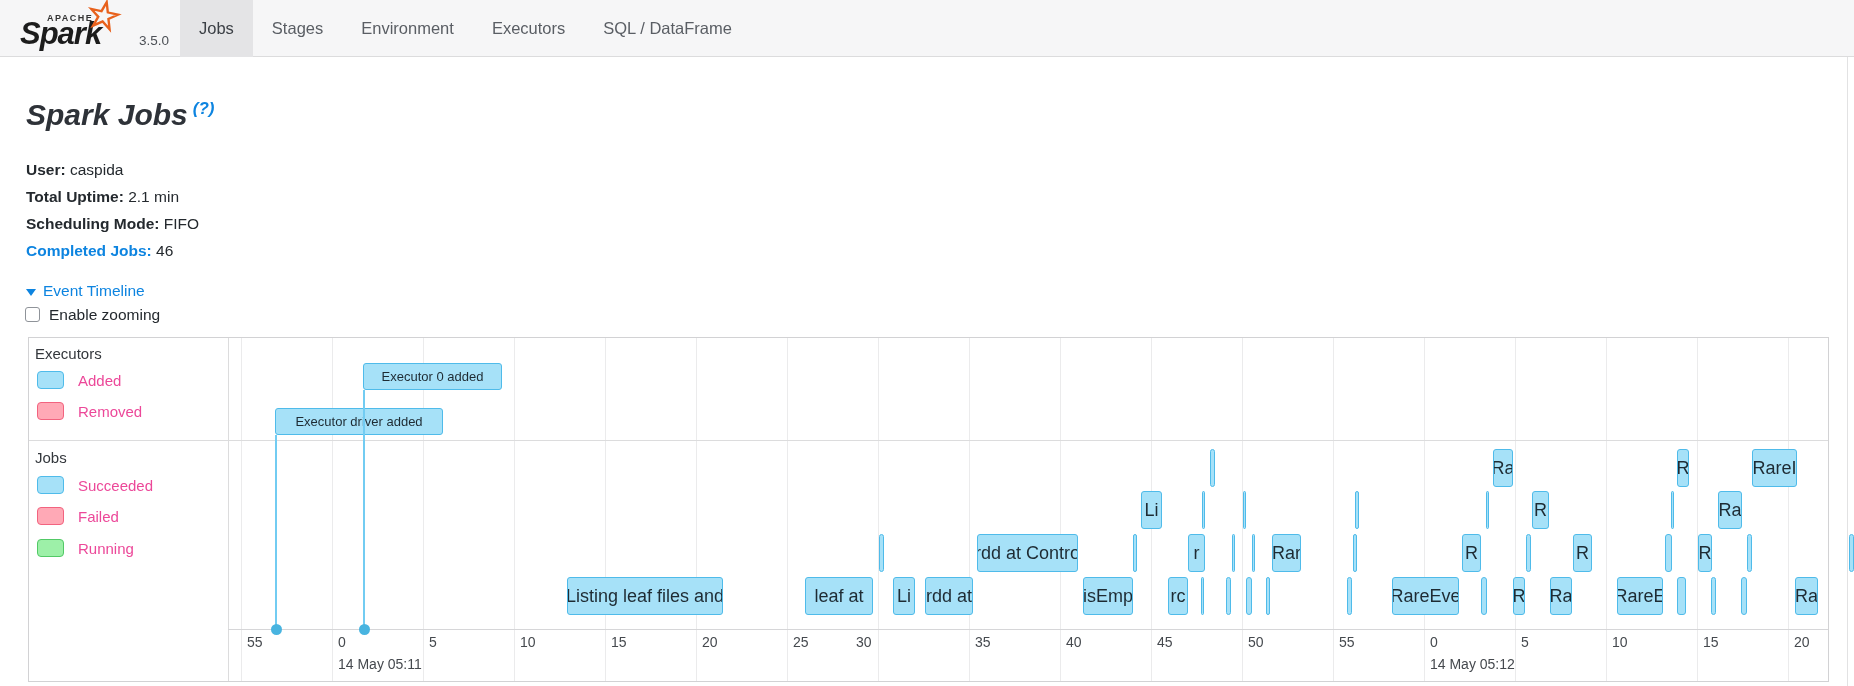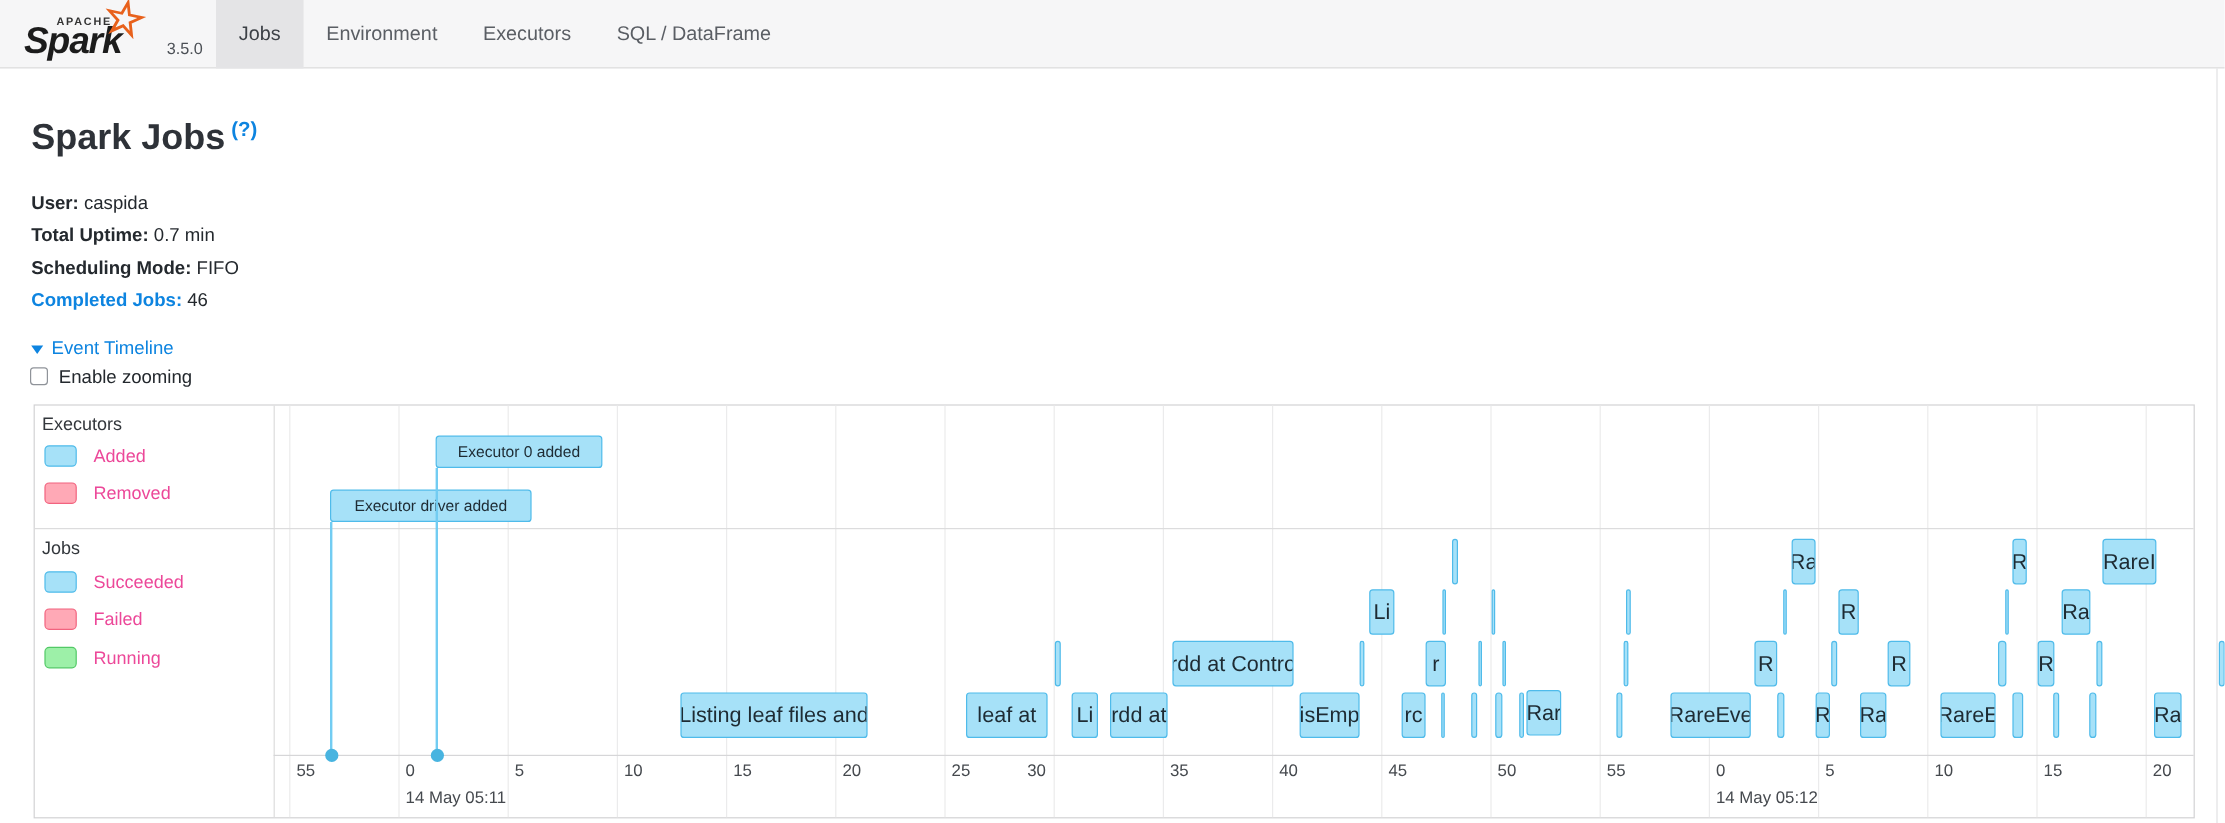--- a/index.html
+++ b/index.html
@@ -19,21 +19,21 @@
   .tabs { position:absolute; left:180px; top:0; height:57px; display:flex; }
   .tab { height:57px; line-height:57px; padding:0 19px; font-size:16.5px; color:#5a5e64;
          cursor:pointer; white-space:nowrap; }
   .tab.active { background:#e4e4e6; color:#3c4046; }
   .app-title { position:absolute; right:20px; top:0; height:57px; line-height:57px;
                font-size:16.5px; color:#6e7278; }
   .app-title b { color:#54585e; }
 
   
   .page-title { position:absolute; left:26px; top:98px; font-size:30px; font-weight:bold;
-                color:#2e3238; }
+                color:#2e3238;font-style:italic; }
   .page-title .help { font-size:17px; color:#0d84e0; position:relative; top:-11px;
                       margin-left:5px; font-weight:bold; cursor:pointer; }
   .info { position:absolute; left:26px; top:156px; font-size:15.5px; color:#24292e; }
   .info-row { line-height:27px; }
   .info-row .lbl { font-weight:bold; }
   .info-row .lbl.link { color:#0d84e0; cursor:pointer; }
 
   .timeline-toggle { position:absolute; left:26px; top:282px; font-size:15.5px;
                      color:#0d84e0; cursor:pointer; }
   .tri-down { display:inline-block; width:0; height:0; border-left:5.5px solid transparent;
@@ -78,31 +78,32 @@
 
   <div class="navbar">
     <div style="position:absolute;left:0;top:0;width:180px;height:57px;">
       <span class="logo-apache">APACHE</span>
       <span class="logo-spark">Spark</span>
       <span class="logo-star">☆</span>
       <span class="logo-version">3.5.0</span>
     </div>
     <div class="tabs" id="tabs">
         <div class="tab active">Jobs</div>
+        <div class="tab">Stages</div>
         <div class="tab">Environment</div>
         <div class="tab">Executors</div>
         <div class="tab">SQL / DataFrame</div>
       </div>
   </div>
 
   <div class="page-title"><span>Spark Jobs</span><span class="help">(?)</span></div>
 
   <div class="info" id="info">
       <div class="info-row"><span class="lbl">User:</span><span> caspida</span></div>
-      <div class="info-row"><span class="lbl">Total Uptime:</span><span> 0.7 min</span></div>
+      <div class="info-row"><span class="lbl">Total Uptime:</span><span> 2.1 min</span></div>
       <div class="info-row"><span class="lbl">Scheduling Mode:</span><span> FIFO</span></div>
       <div class="info-row"><span class="lbl link">Completed Jobs:</span><span> 46</span></div>
     </div>
 
   <div class="timeline-toggle"><span class="tri-down"></span><span>Event Timeline</span></div>
 
   <div class="zoom-row">
     <span class="checkbox"></span><span>Enable zooming</span>
   </div>
 
@@ -173,21 +174,21 @@
       <div class="evbox c-blue" style="left: 1486px; top: 491px; width: 3px;"></div>
       <div class="evbox c-blue" style="left: 1532px; top: 491px; width: 17px;">R</div>
       <div class="evbox c-blue" style="left: 1671px; top: 491px; width: 3px;"></div>
       <div class="evbox c-blue" style="left: 1718px; top: 491px; width: 24px;">Ra</div>
       <div class="evbox c-blue" style="left: 879px; top: 534px; width: 5px;"></div>
       <div class="evbox c-blue" style="left: 977px; top: 534px; width: 101px;">rdd at Contro</div>
       <div class="evbox c-blue" style="left: 1133px; top: 534px; width: 4px;"></div>
       <div class="evbox c-blue" style="left: 1188px; top: 534px; width: 17px;">r</div>
       <div class="evbox c-blue" style="left: 1232px; top: 534px; width: 3px;"></div>
       <div class="evbox c-blue" style="left: 1252px; top: 534px; width: 3px;"></div>
-      <div class="evbox c-blue" style="left: 1272px; top: 534px; width: 29px; margin-top: 41px;">Rar</div>
+      <div class="evbox c-blue" style="left: 1272px; top: 534px; width: 29px;">Rar</div>
       <div class="evbox c-blue" style="left: 1353px; top: 534px; width: 4px;"></div>
       <div class="evbox c-blue" style="left: 1462px; top: 534px; width: 19px;">R</div>
       <div class="evbox c-blue" style="left: 1526px; top: 534px; width: 5px;"></div>
       <div class="evbox c-blue" style="left: 1573px; top: 534px; width: 19px;">R</div>
       <div class="evbox c-blue" style="left: 1665px; top: 534px; width: 7px;"></div>
       <div class="evbox c-blue" style="left: 1698px; top: 534px; width: 14px;">R</div>
       <div class="evbox c-blue" style="left: 1747px; top: 534px; width: 5px;"></div>
       <div class="evbox c-blue" style="left: 1849px; top: 534px; width: 5px;"></div>
       <div class="evbox c-blue" style="left: 567px; top: 577px; width: 156px;">Listing leaf files and</div>
       <div class="evbox c-blue" style="left: 805px; top: 577px; width: 68px;">leaf at</div>

